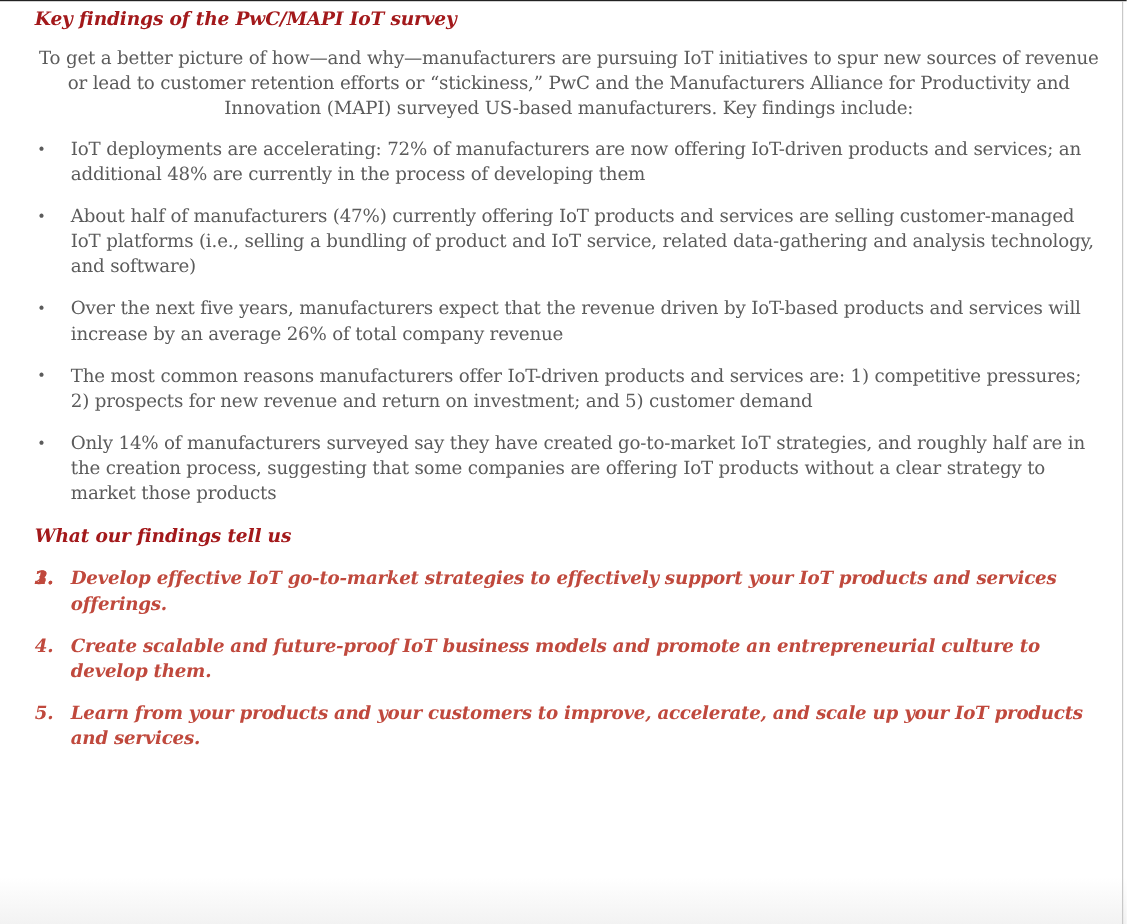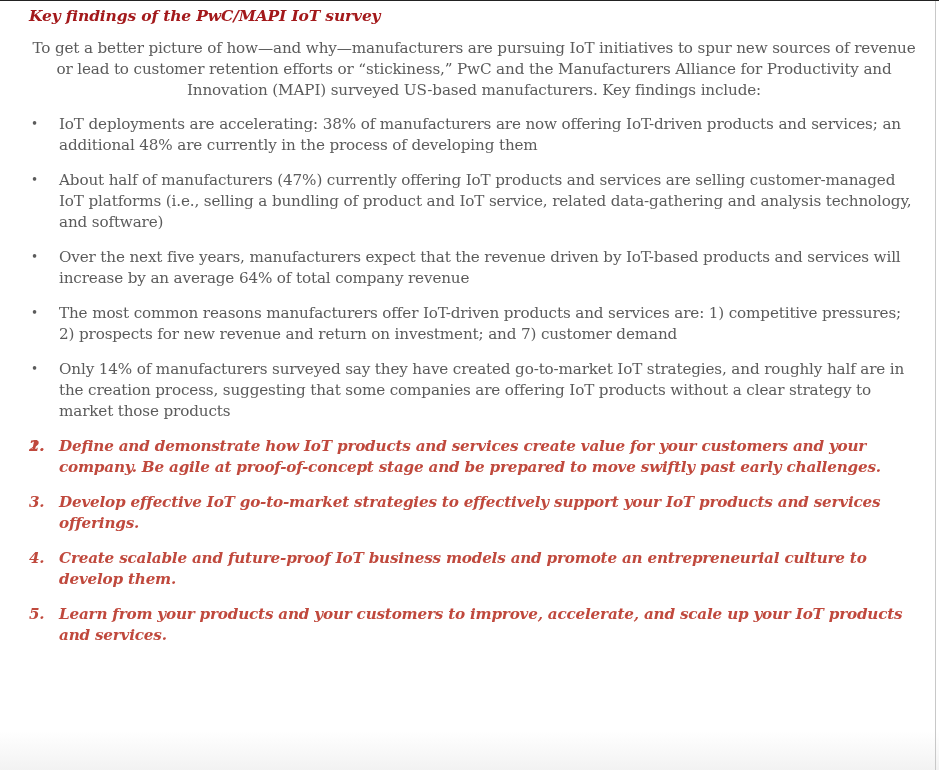--- a/index.html
+++ b/index.html
@@ -99,49 +99,49 @@
 
   <div class="content">
 
     <div class="heading">Key findings of the PwC/MAPI IoT survey</div>
 
     <p class="para">To get a better picture of how—and why—manufacturers are pursuing IoT initiatives to spur new sources of revenue or lead to customer retention efforts or “stickiness,” PwC and the Manufacturers Alliance for Productivity and Innovation (MAPI) surveyed US-based manufacturers. Key findings include:</p>
 
     <ul class="bullets">
       <li>
         <span class="bullet">•</span>
-        <span>IoT deployments are accelerating: 38% of manufacturers are now offering IoT-driven products and services; an additional 48% are currently in the process of developing them</span>
+        <span>IoT deployments are accelerating: 72% of manufacturers are now offering IoT-driven products and services; an additional 48% are currently in the process of developing them</span>
       </li>
       <li>
         <span class="bullet">•</span>
         <span>About half of manufacturers (47%) currently offering IoT products and services are selling customer-managed IoT platforms (i.e., selling a bundling of product and IoT service, related data-gathering and analysis technology, and software)</span>
       </li>
       <li>
         <span class="bullet">•</span>
-        <span>Over the next five years, manufacturers expect that the revenue driven by IoT-based products and services will increase by an average 64% of total company revenue</span>
+        <span>Over the next five years, manufacturers expect that the revenue driven by IoT-based products and services will increase by an average 26% of total company revenue</span>
       </li>
       <li>
         <span class="bullet">•</span>
-        <span>The most common reasons manufacturers offer IoT-driven products and services are: 1) competitive pressures; 2) prospects for new revenue and return on investment; and 7) customer demand</span>
+        <span>The most common reasons manufacturers offer IoT-driven products and services are: 1) competitive pressures; 2) prospects for new revenue and return on investment; and 5) customer demand</span>
       </li>
       <li>
         <span class="bullet">•</span>
         <span>Only 14% of manufacturers surveyed say they have created go-to-market IoT strategies, and roughly half are in the creation process, suggesting that some companies are offering IoT products without a clear strategy to market those products</span>
       </li>
     </ul>
 
+    <div class="heading">What our findings tell us</div>
 
 
     <ol class="recs">
       <li>
         <span class="num">1.</span>
       </li>
       <li>
         <span class="num">2.</span>
-        <span>Define and demonstrate how IoT products and services create value for your customers and your company. Be agile at proof-of-concept stage and be prepared to move swiftly past early challenges.</span>
       </li>
       <li>
         <span class="num">3.</span>
         <span>Develop effective IoT go-to-market strategies to effectively support your IoT products and services offerings.</span>
       </li>
       <li>
         <span class="num">4.</span>
         <span>Create scalable and future-proof IoT business models and promote an entrepreneurial culture to develop them.</span>
       </li>
       <li>

